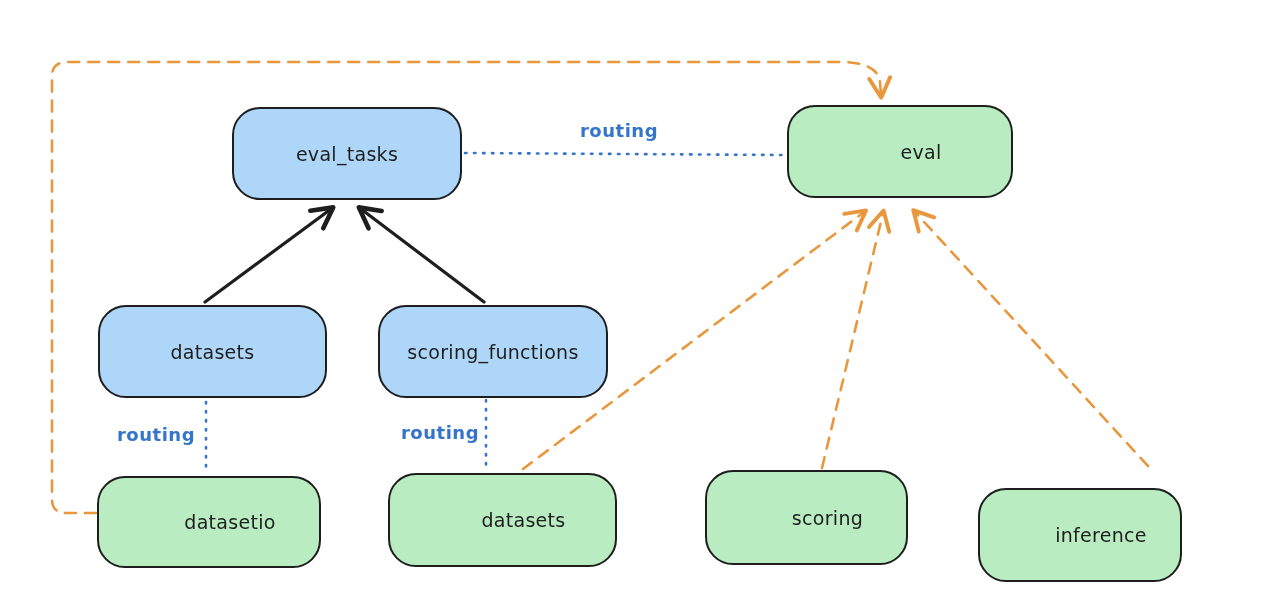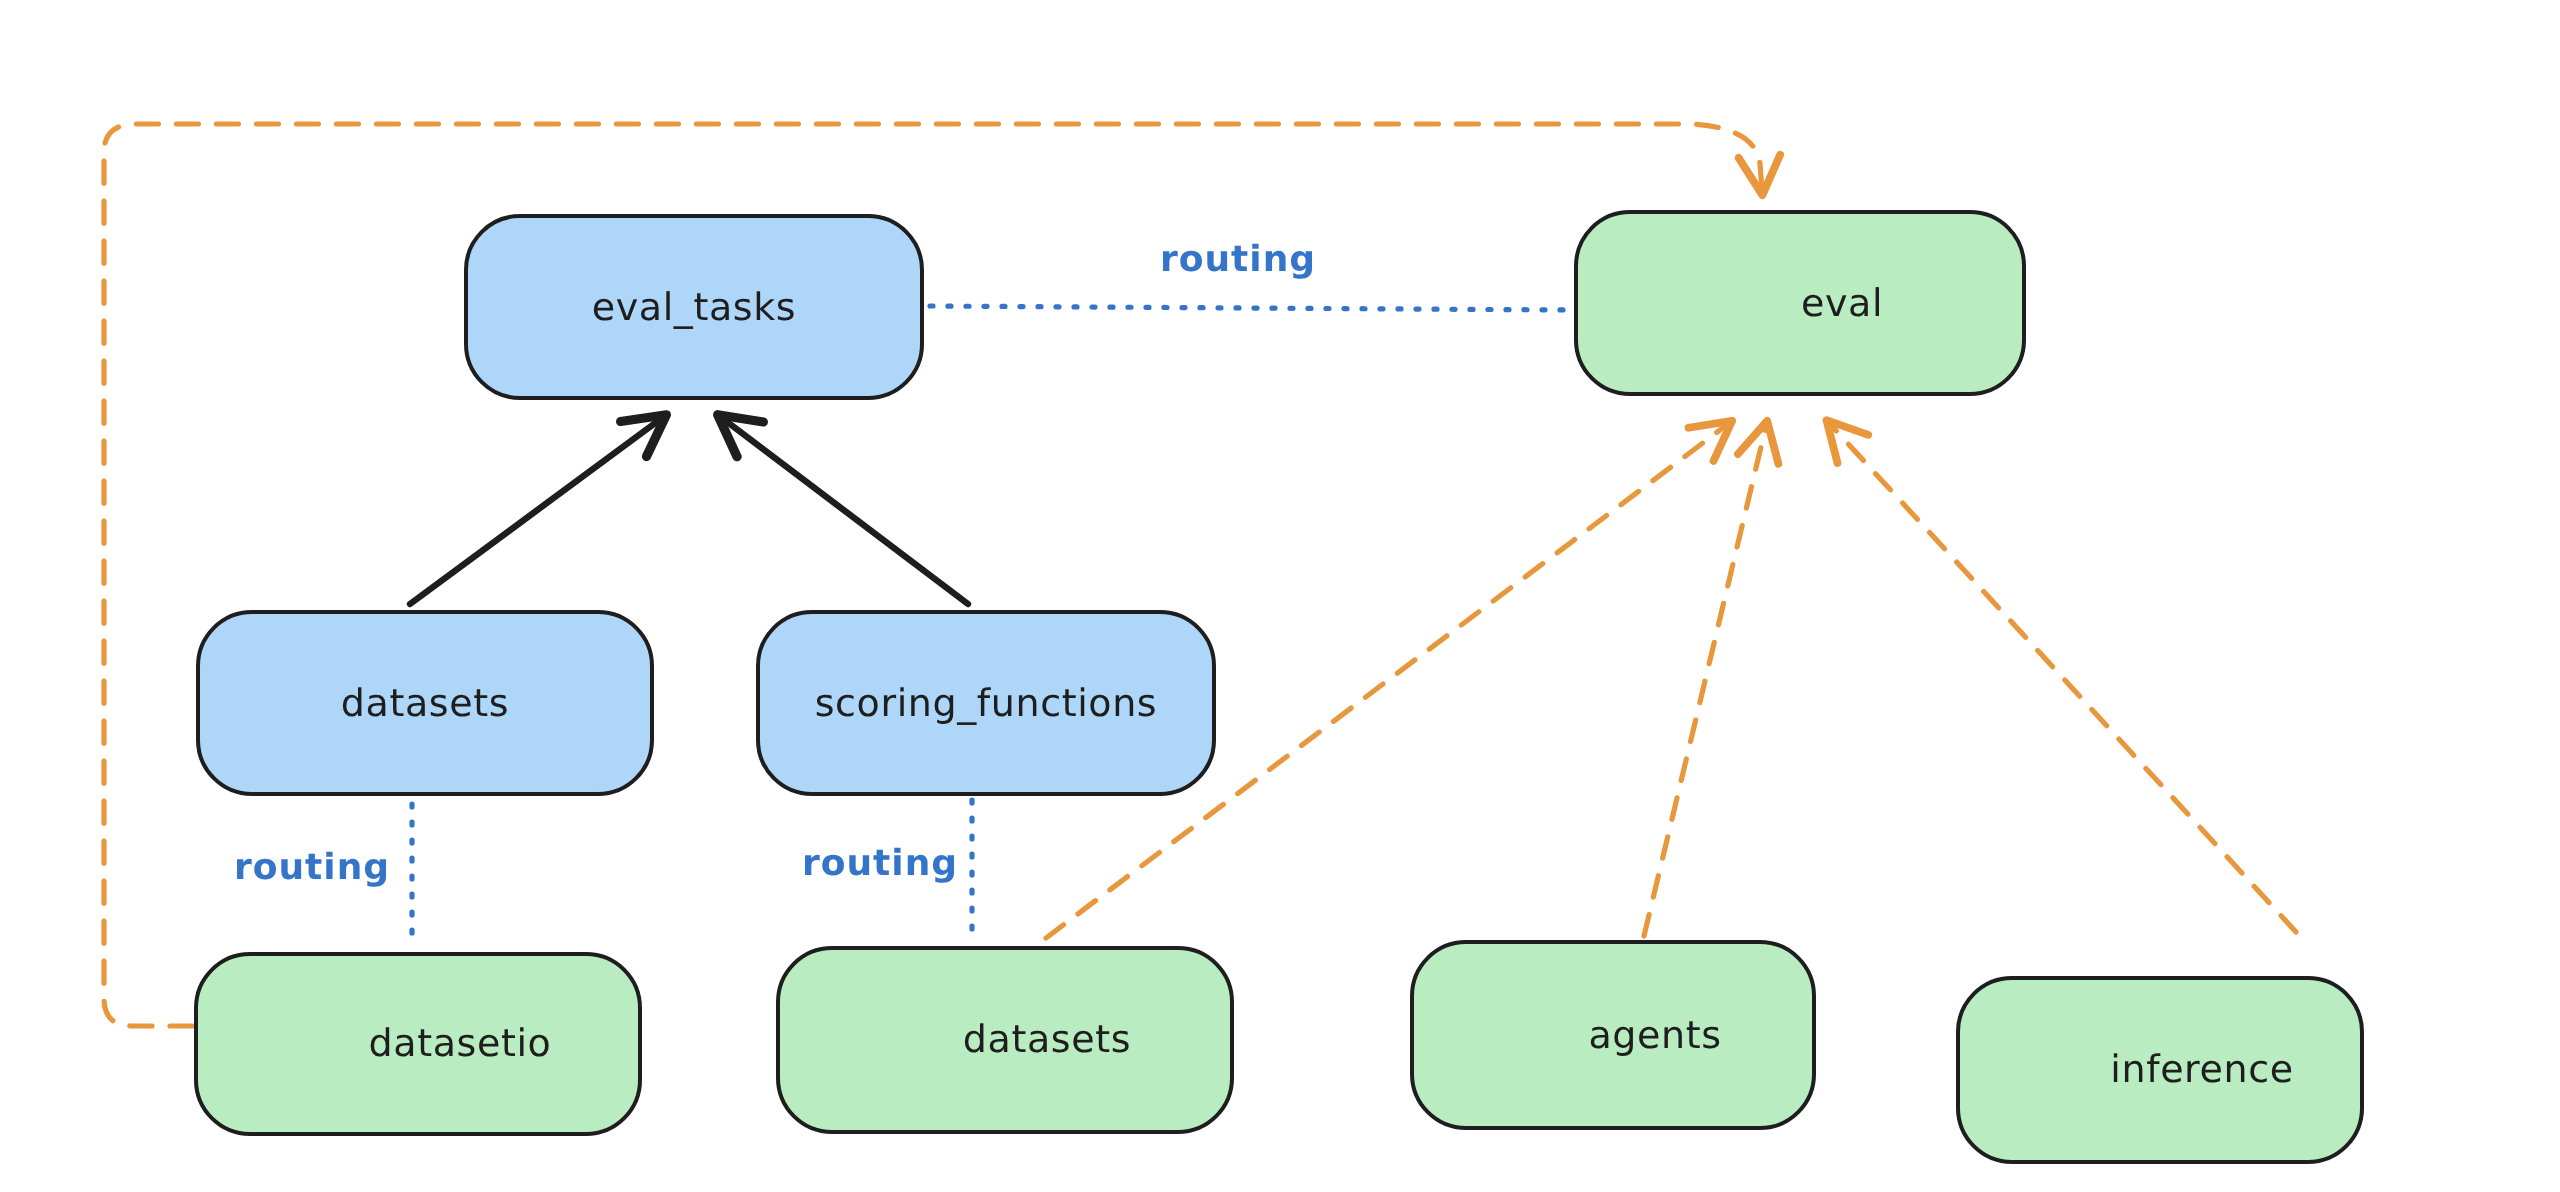--- a/index.html
+++ b/index.html
@@ -117,21 +117,21 @@
   <div class="node provider" style="left:787px; top:105px; width:226px; height:93px;">
     <span>eval</span>
   </div>
   <div class="node provider" style="left:97px; top:476px; width:224px; height:92px;">
     <span>datasetio</span>
   </div>
   <div class="node provider" style="left:388px; top:473px; width:229px; height:94px;">
     <span>datasets</span>
   </div>
   <div class="node provider" style="left:705px; top:470px; width:203px; height:95px;">
-    <span>agents</span>
+    <span>scoring</span>
   </div>
   <div class="node provider" style="left:978px; top:488px; width:204px; height:94px;">
     <span>inference</span>
   </div>
 
   <div class="edge-label" style="left:619px; top:130px;">routing</div>
   <div class="edge-label" style="left:156px; top:434px;">routing</div>
   <div class="edge-label" style="left:440px; top:432px;">routing</div>
 
 </div>

